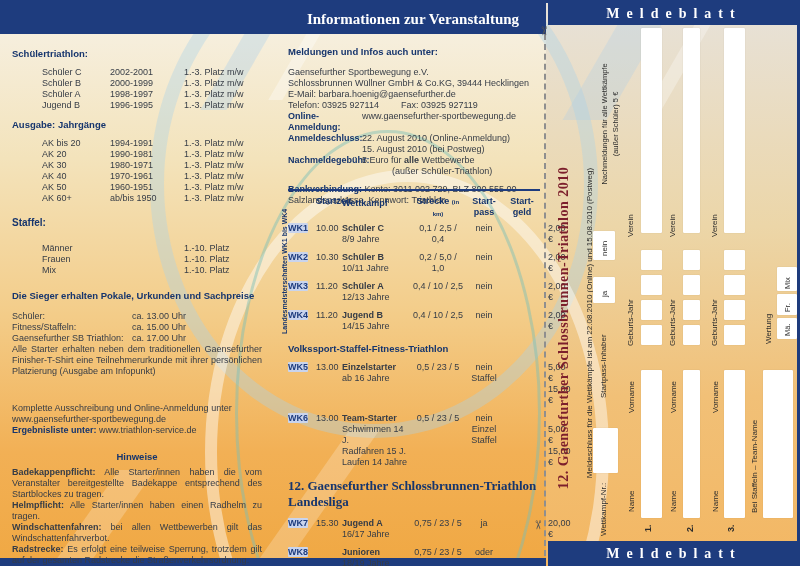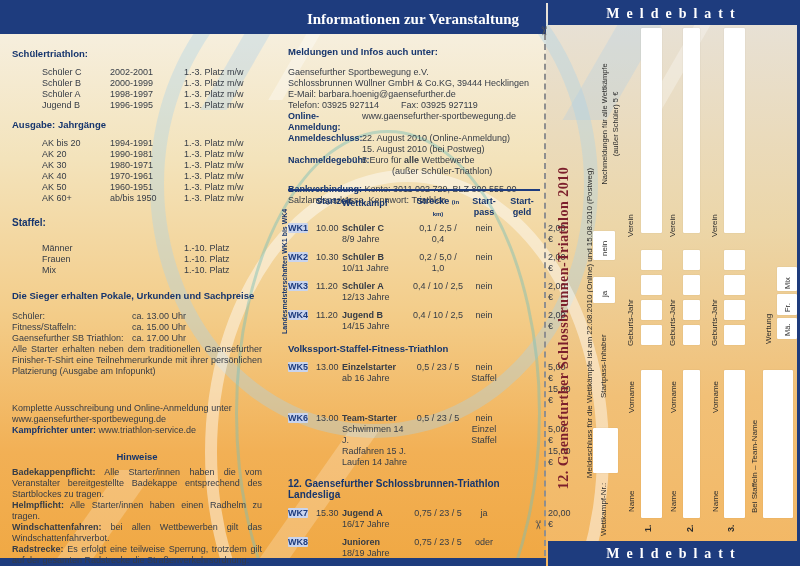--- a/index.html
+++ b/index.html
@@ -115,21 +115,21 @@
         <span>ca. 13.00 Uhr</span>
       <span>Fitness/Staffeln:</span>
         <span>ca. 15.00 Uhr</span>
       <span>Gaensefurther SB Triathlon:</span>
         <span>ca. 17.00 Uhr</span>
     </div>
     <div class="just" style="width:250px;">Alle Starter erhalten neben dem traditionellen Gaensefurther Finisher-T-Shirt eine Teilnehmerurkunde mit ihrer persönlichen Platzierung (Ausgabe am Infopunkt)</div>
     <div style="margin-top:26px;">
       <div>Komplette Ausschreibung und Online-Anmeldung unter</div>
       <div>www.gaensefurther-sportbewegung.de</div>
-      <div><b class="h">Kampfrichter unter:</b><span> www.triathlon-service.de</span></div>
+      <div><b class="h">Ergebnisliste unter:</b><span> www.triathlon-service.de</span></div>
     </div>
     <div class="h" style="margin-top:15px;text-align:center;width:250px;font-size:9.5px;">Hinweise</div>
     <div class="just" style="width:250px;margin-top:5px;">
       <span><b>Badekappenpflicht:</b><span> Alle Starter/innen haben die vom Veranstalter bereitgestellte Badekappe entsprechend des Startblockes zu tragen.</span></span><br>
       <span><b>Helmpflicht:</b><span> Alle Starter/innen haben einen Radhelm zu tragen.</span></span><br>
       <span><b>Windschattenfahren:</b><span> bei allen Wettbewerben gilt das Windschattenfahrverbot.</span></span><br>
       <span><b>Radstrecke:</b><span> Es erfolgt eine teilweise Sperrung, trotzdem gilt auf der gesamten Radstrecke die Straßenverkehrsordnung.</span></span><br>
       <span>Bei Verstößen gegen die Regeln können die Kampfrichter Verwarnungen oder Disqualifikationen aussprechen.</span>
     </div>
   </div>
@@ -225,21 +225,21 @@
     </div>
     <div class="wkgrid" style="margin-top:7px;">
       <span><span class="wkbadge">WK6</span></span>
       <span>13.00</span>
       <span><b>Team-Starter</b><br><span>Schwimmen 14 J.</span><br><span>Radfahren 15 J.</span><br><span>Laufen 14 Jahre</span></span>
       <span class="cc">0,5 / 23 / 5</span>
       <span class="cc"><span>nein</span><br><span>Einzel</span><br><span>Staffel</span></span>
       <span class="cr"><br><span>5,00 €</span><br><span>15,00 €</span></span>
     </div>
 
-    <div class="h" style="margin-top:10px;font-size:10px;">12. Gaensefurther Schlossbrunnen-Triathlon Landesliga</div>
+    <div class="h" style="margin-top:10px;font-size:13px;font-family:Liberation Serif, serif;">12. Gaensefurther Schlossbrunnen-Triathlon Landesliga</div>
 
     <div class="wkgrid" style="margin-top:8px;">
       <span><span class="wkbadge">WK7</span></span>
       <span>15.30</span>
       <span><b>Jugend A</b><br><span>16/17 Jahre</span></span>
       <span class="cc">0,75 / 23 / 5</span>
       <span class="cc">ja</span>
       <span class="cr">20,00 €</span>
     </div>
     <div class="wkgrid" style="margin-top:7px;">

